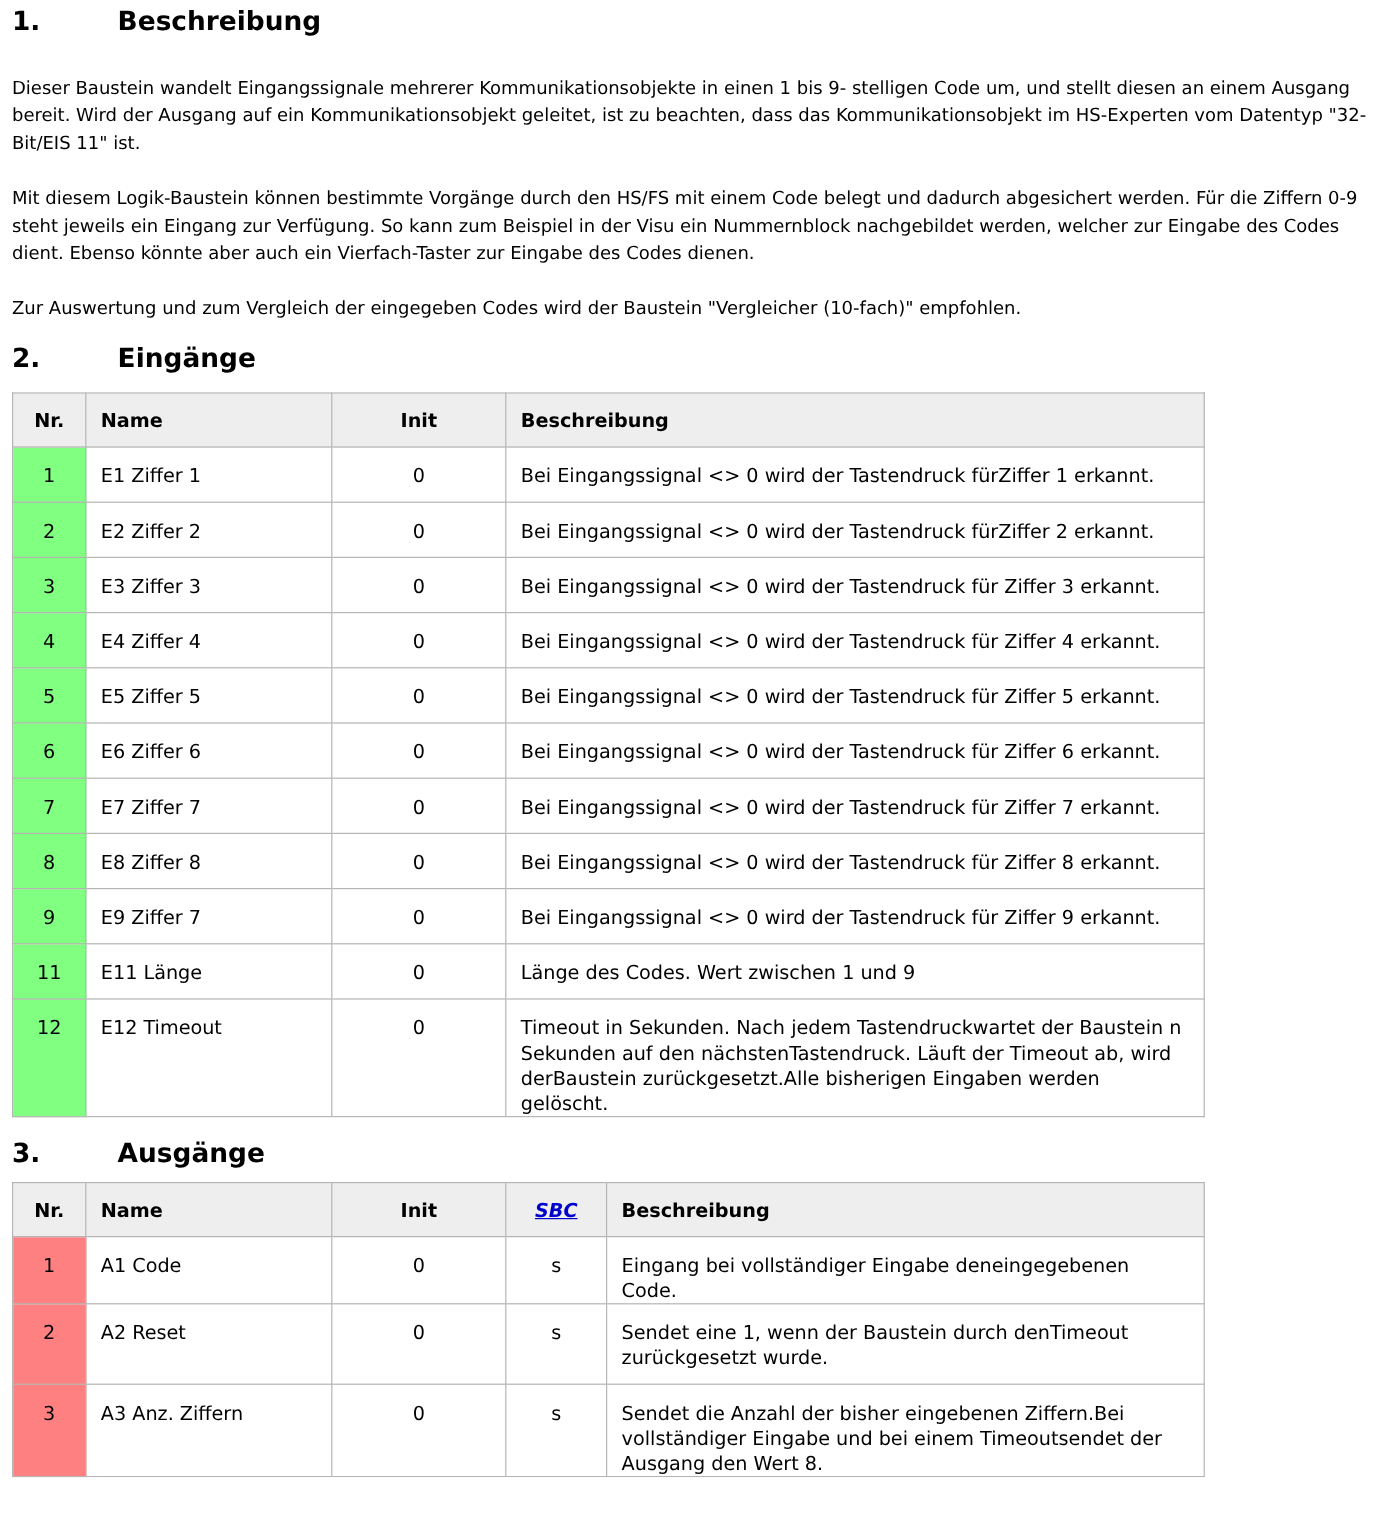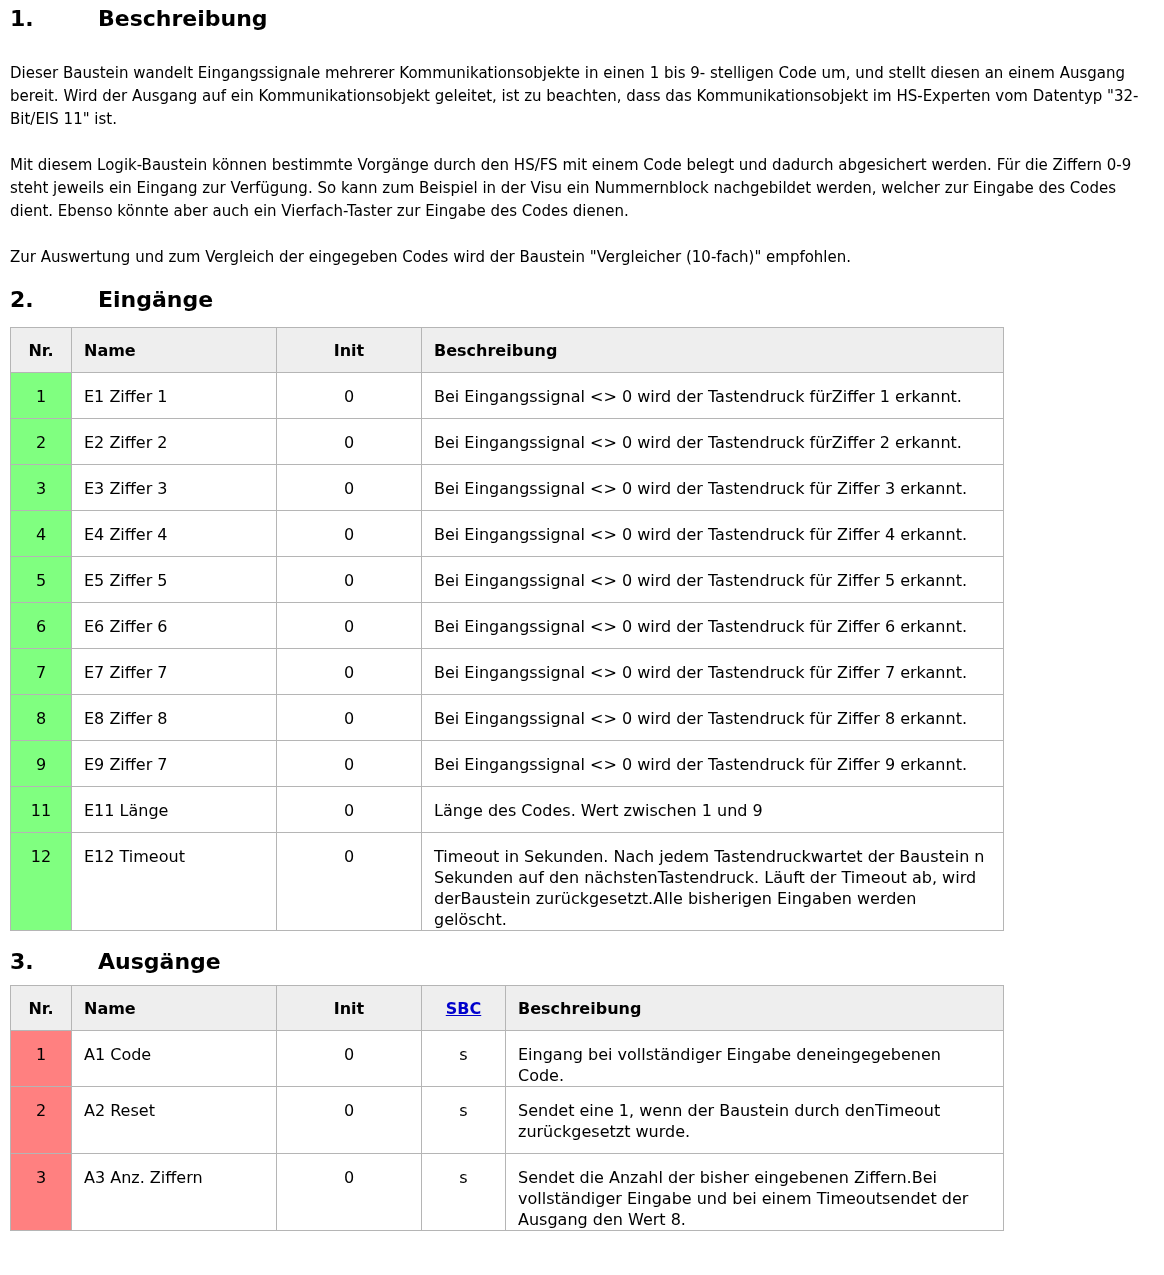--- a/index.html
+++ b/index.html
@@ -45,21 +45,21 @@
     text-align: left;
     height: 32px;
     padding-top: 12px;
   }
   table.tbl th.c, table.tbl td.c { text-align: center; }
   table.tbl td { height: 32px; }
   td.nr-in { background: #80ff80; text-align: center; }
   td.nr-out { background: #ff8080; text-align: center; }
   table.tbl td.tall { height: 73px; }
   table.tbl td.mid { height: 53px; }
-  .link-sbc { color: #0000cc; text-decoration: underline; cursor: pointer; }
+  .link-sbc { color: #0000cc; text-decoration: underline; cursor: pointer; font-style: italic; }
   .gap3 { height: 12px; }
 </style>
 </head>
 <body>
 
 <div class="page">
 
   <h2 class="section s1">
     <span class="num">1.</span>
     <span>Beschreibung</span>

